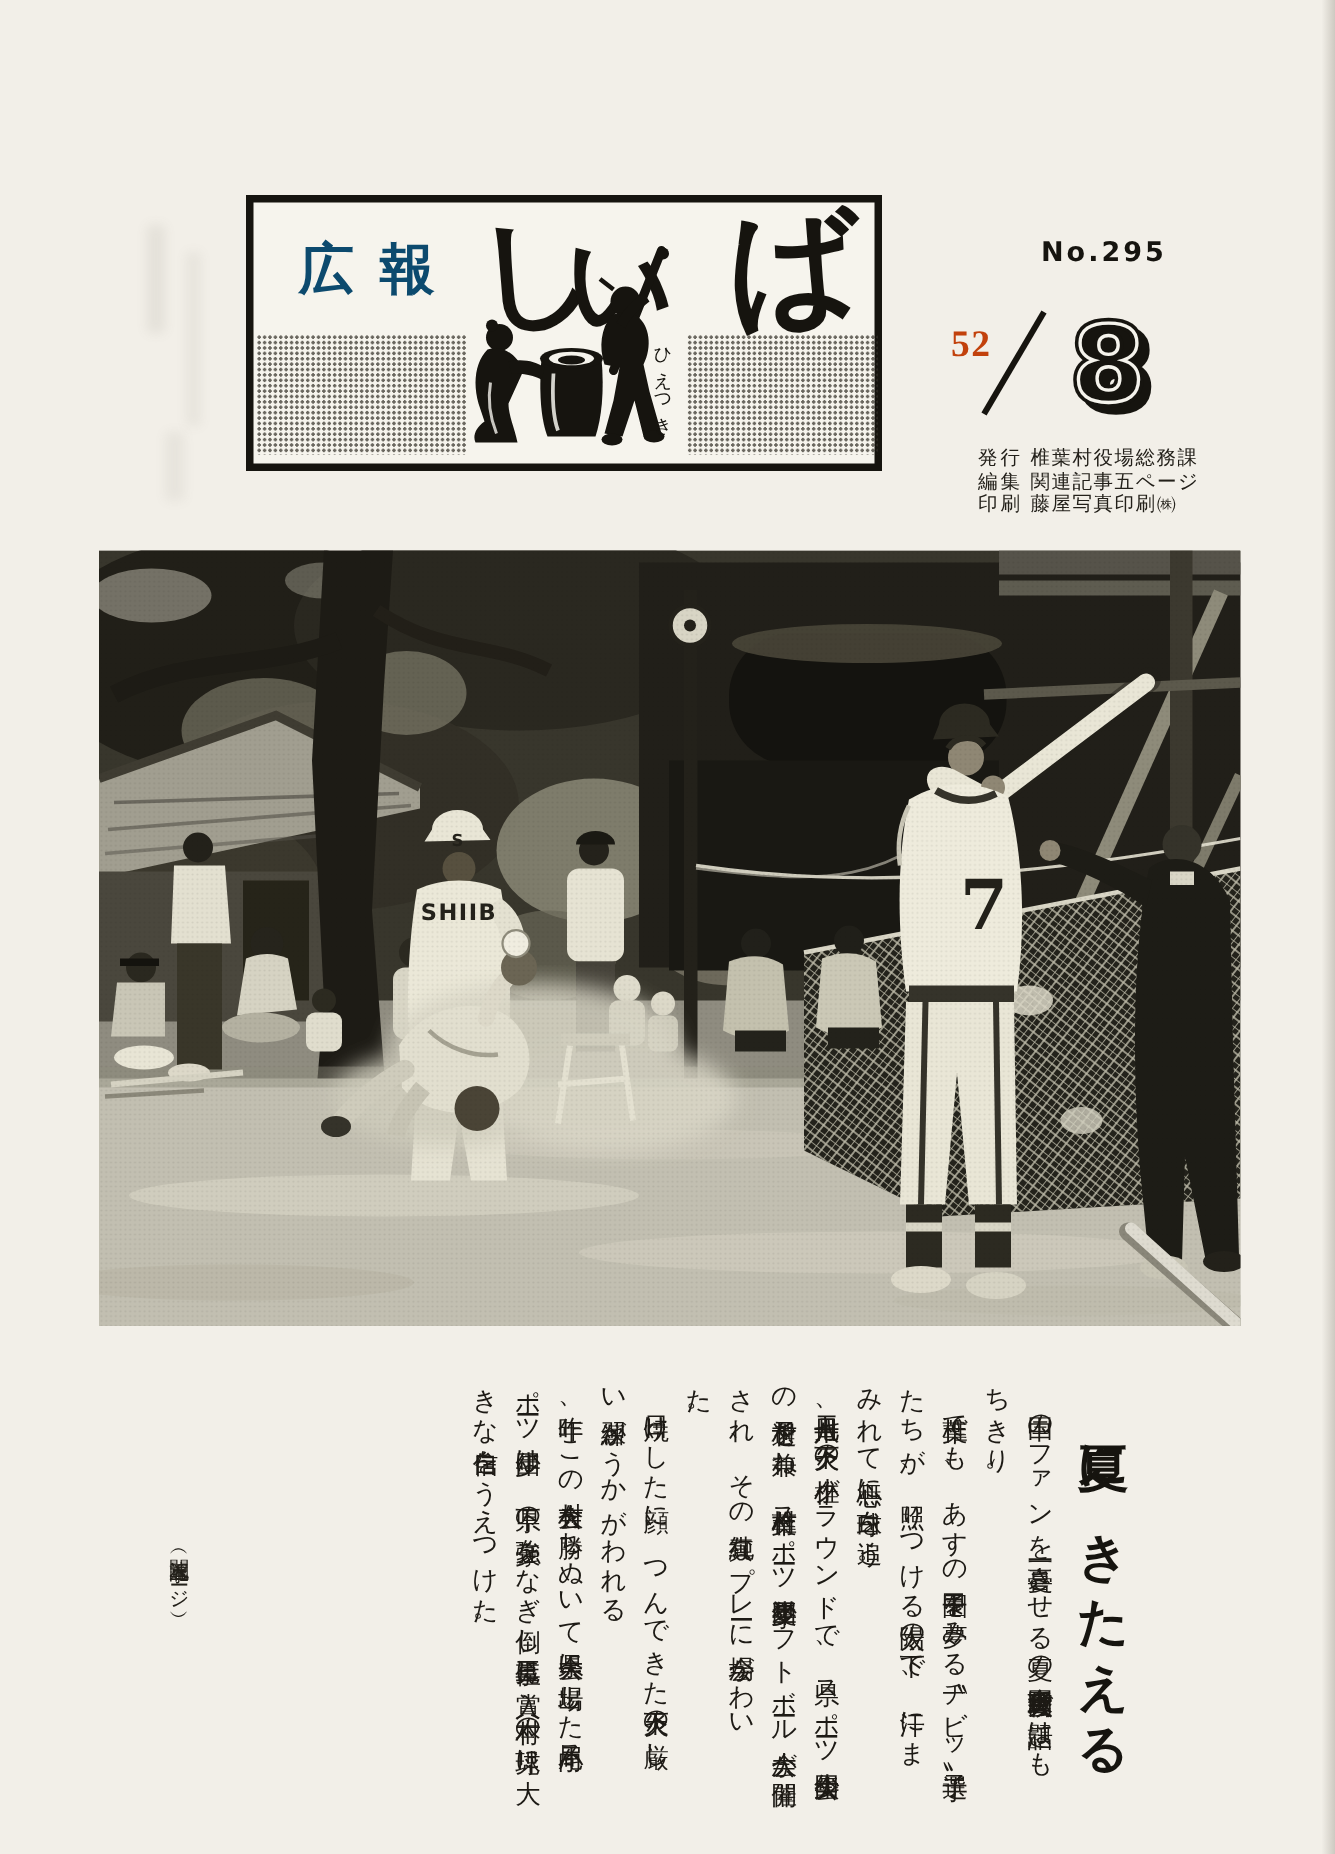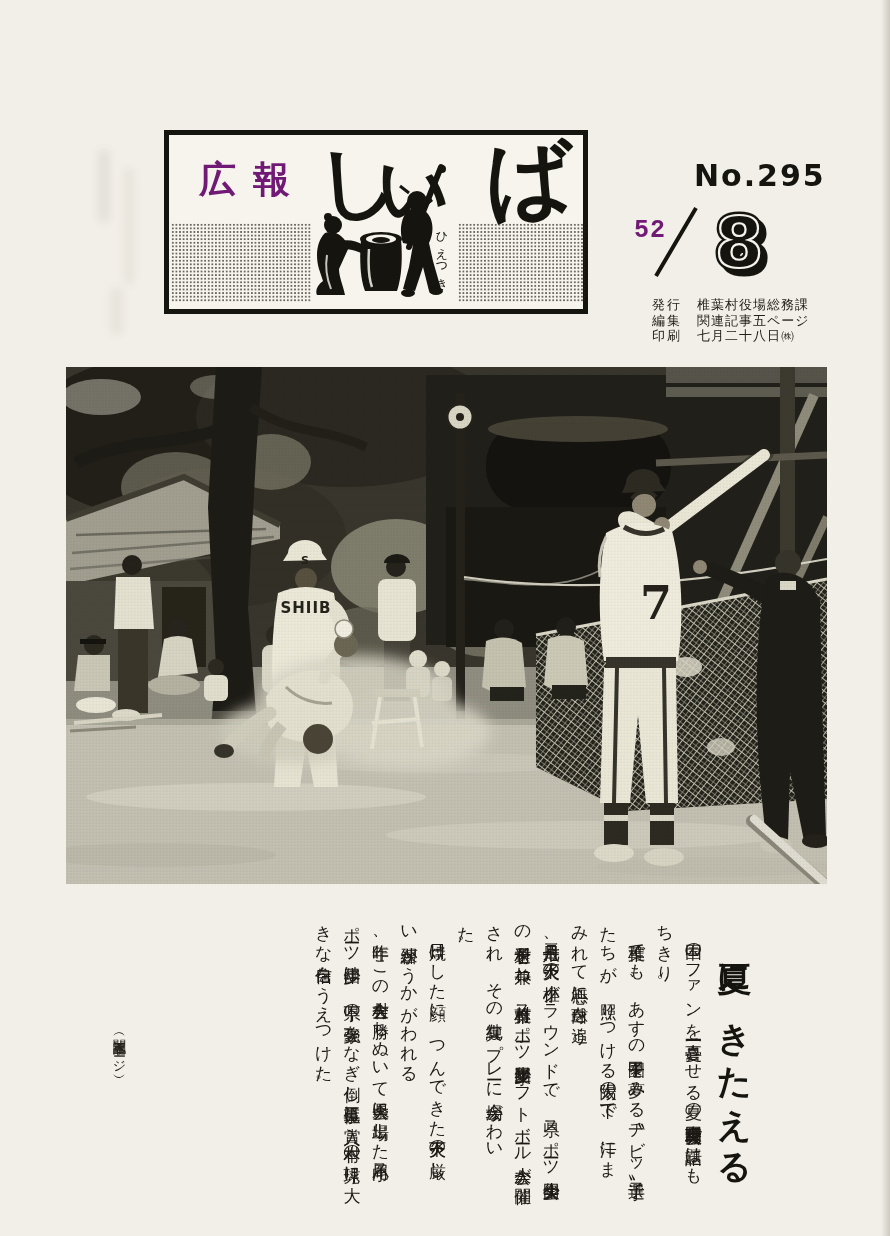--- a/index.html
+++ b/index.html
@@ -4,47 +4,47 @@
 <style>
   * { box-sizing: border-box; }
   html,body { margin:0; padding:0; }
   body { background:#d8d4ca; display:flex; justify-content:center; font-family:"Liberation Serif", serif; }
   .page { position:relative; width:890px; height:1236px; background:#f2efe8; overflow:hidden; color:#1b1813; }
 
   
   .masthead-box { position:absolute; left:164px; top:130px; width:424px; height:184px;
                   border:5px solid #16140f; background:#f6f4ed; }
   .kouhou { position:absolute; left:30px; top:20px; font-size:37px; font-weight:900;
-            letter-spacing:17px; font-family:"DejaVu Sans", sans-serif; color:#701a75; }
+            letter-spacing:17px; font-family:"DejaVu Sans", sans-serif; color:#0c4a6e; }
   .title-char { position:absolute; font-weight:900; line-height:1;
                 font-family:"DejaVu Sans", sans-serif; color:#16140f; }
   .tc-shi { left:148px; top:6px;  font-size:80px; transform:rotate(-6deg); }
   .tc-i   { left:208px; top:18px; font-size:72px; transform:rotate(4deg); }
   .tc-ba  { left:316px; top:0px;  font-size:86px; transform:rotate(-3deg); }
   .halftone { position:absolute; top:88px; height:80px; opacity:.8;
               background-image:radial-gradient(circle,#47443c 1.1px, transparent 1.25px);
               background-size:3.6px 3.6px; }
   .halftone.hleft  { left:2px;   width:140px; }
   .halftone.hright { left:289px; width:127px; }
   .mast-illus { position:absolute; left:140px; top:28px; width:142px; height:150px; }
   .hietsuki-caption { position:absolute; left:264px; top:88px; font-size:12px;
                       letter-spacing:2px; color:#16140f; font-family:"DejaVu Sans", sans-serif; }
   .vtext { writing-mode:vertical-rl; text-orientation:mixed; }
 
   
-  .issue-no   { position:absolute; left:694px; top:158px; font-size:30px; font-weight:900;
+  .issue-no   { position:absolute; left:694px; top:158px; font-size:18px; font-weight:900;
                 letter-spacing:2px; font-family:"DejaVu Sans", sans-serif; color:#16140f; }
   .issue-year { position:absolute; left:634px; top:216px; font-size:25px; font-weight:700;
-                letter-spacing:1px; font-family:Liberation Mono, monospace; color:#701a75; }
+                letter-spacing:1px; font-family:Liberation Serif, serif; color:#c2410c; }
   .issue-slash { position:absolute; left:650px; top:204px; width:52px; height:76px; }
   .issue-month-badge { position:absolute; left:694px; top:202px; width:98px; height:80px; }
 
   
   .publisher { position:absolute; left:652px; top:297px; font-size:13px; color:#23201a; }
-  .pub-row { display:flex; gap:15px; line-height:15.5px; }
+  .pub-row { display:flex; gap:5px; line-height:15.5px; }
   .pub-label { letter-spacing:2px; }
   .pub-value { letter-spacing:1px; }
 
   
   .photo-wrap { position:absolute; left:66px; top:367px; width:761px; height:517px; }
   .photo-svg { display:block; width:100%; height:100%; }
 
   
   .article-title { position:absolute; left:712px; top:936px; height:236px; font-size:34px;
                    font-weight:900; letter-spacing:4px; font-family:"DejaVu Sans", sans-serif;
@@ -126,21 +126,21 @@
     <div class="pub-row">
       <span class="pub-label">発行</span>
       <span class="pub-value">椎葉村役場総務課</span>
     </div>
     <div class="pub-row">
       <span class="pub-label">編集</span>
       <span class="pub-value">関連記事五ページ</span>
     </div>
     <div class="pub-row">
       <span class="pub-label">印刷</span>
-      <span class="pub-value">七月二十八日㈱</span>
+      <span class="pub-value">藤屋写真印刷㈱</span>
     </div>
   </div>
 
   <div class="photo-wrap">
     <svg class="photo-svg" viewBox="0 0 761 517">
       <defs>
         <pattern id="netmesh" width="9" height="9" patternUnits="userSpaceOnUse" patternTransform="rotate(38)">
           <path d="M0,0 H9 M0,4.5 H9 M0,0 V9 M4.5,0 V9" stroke="#bdbaa8" stroke-width="1" fill="none"></path>
         </pattern>
         <pattern id="halftone-dots" width="3.2" height="3.2" patternUnits="userSpaceOnUse">

